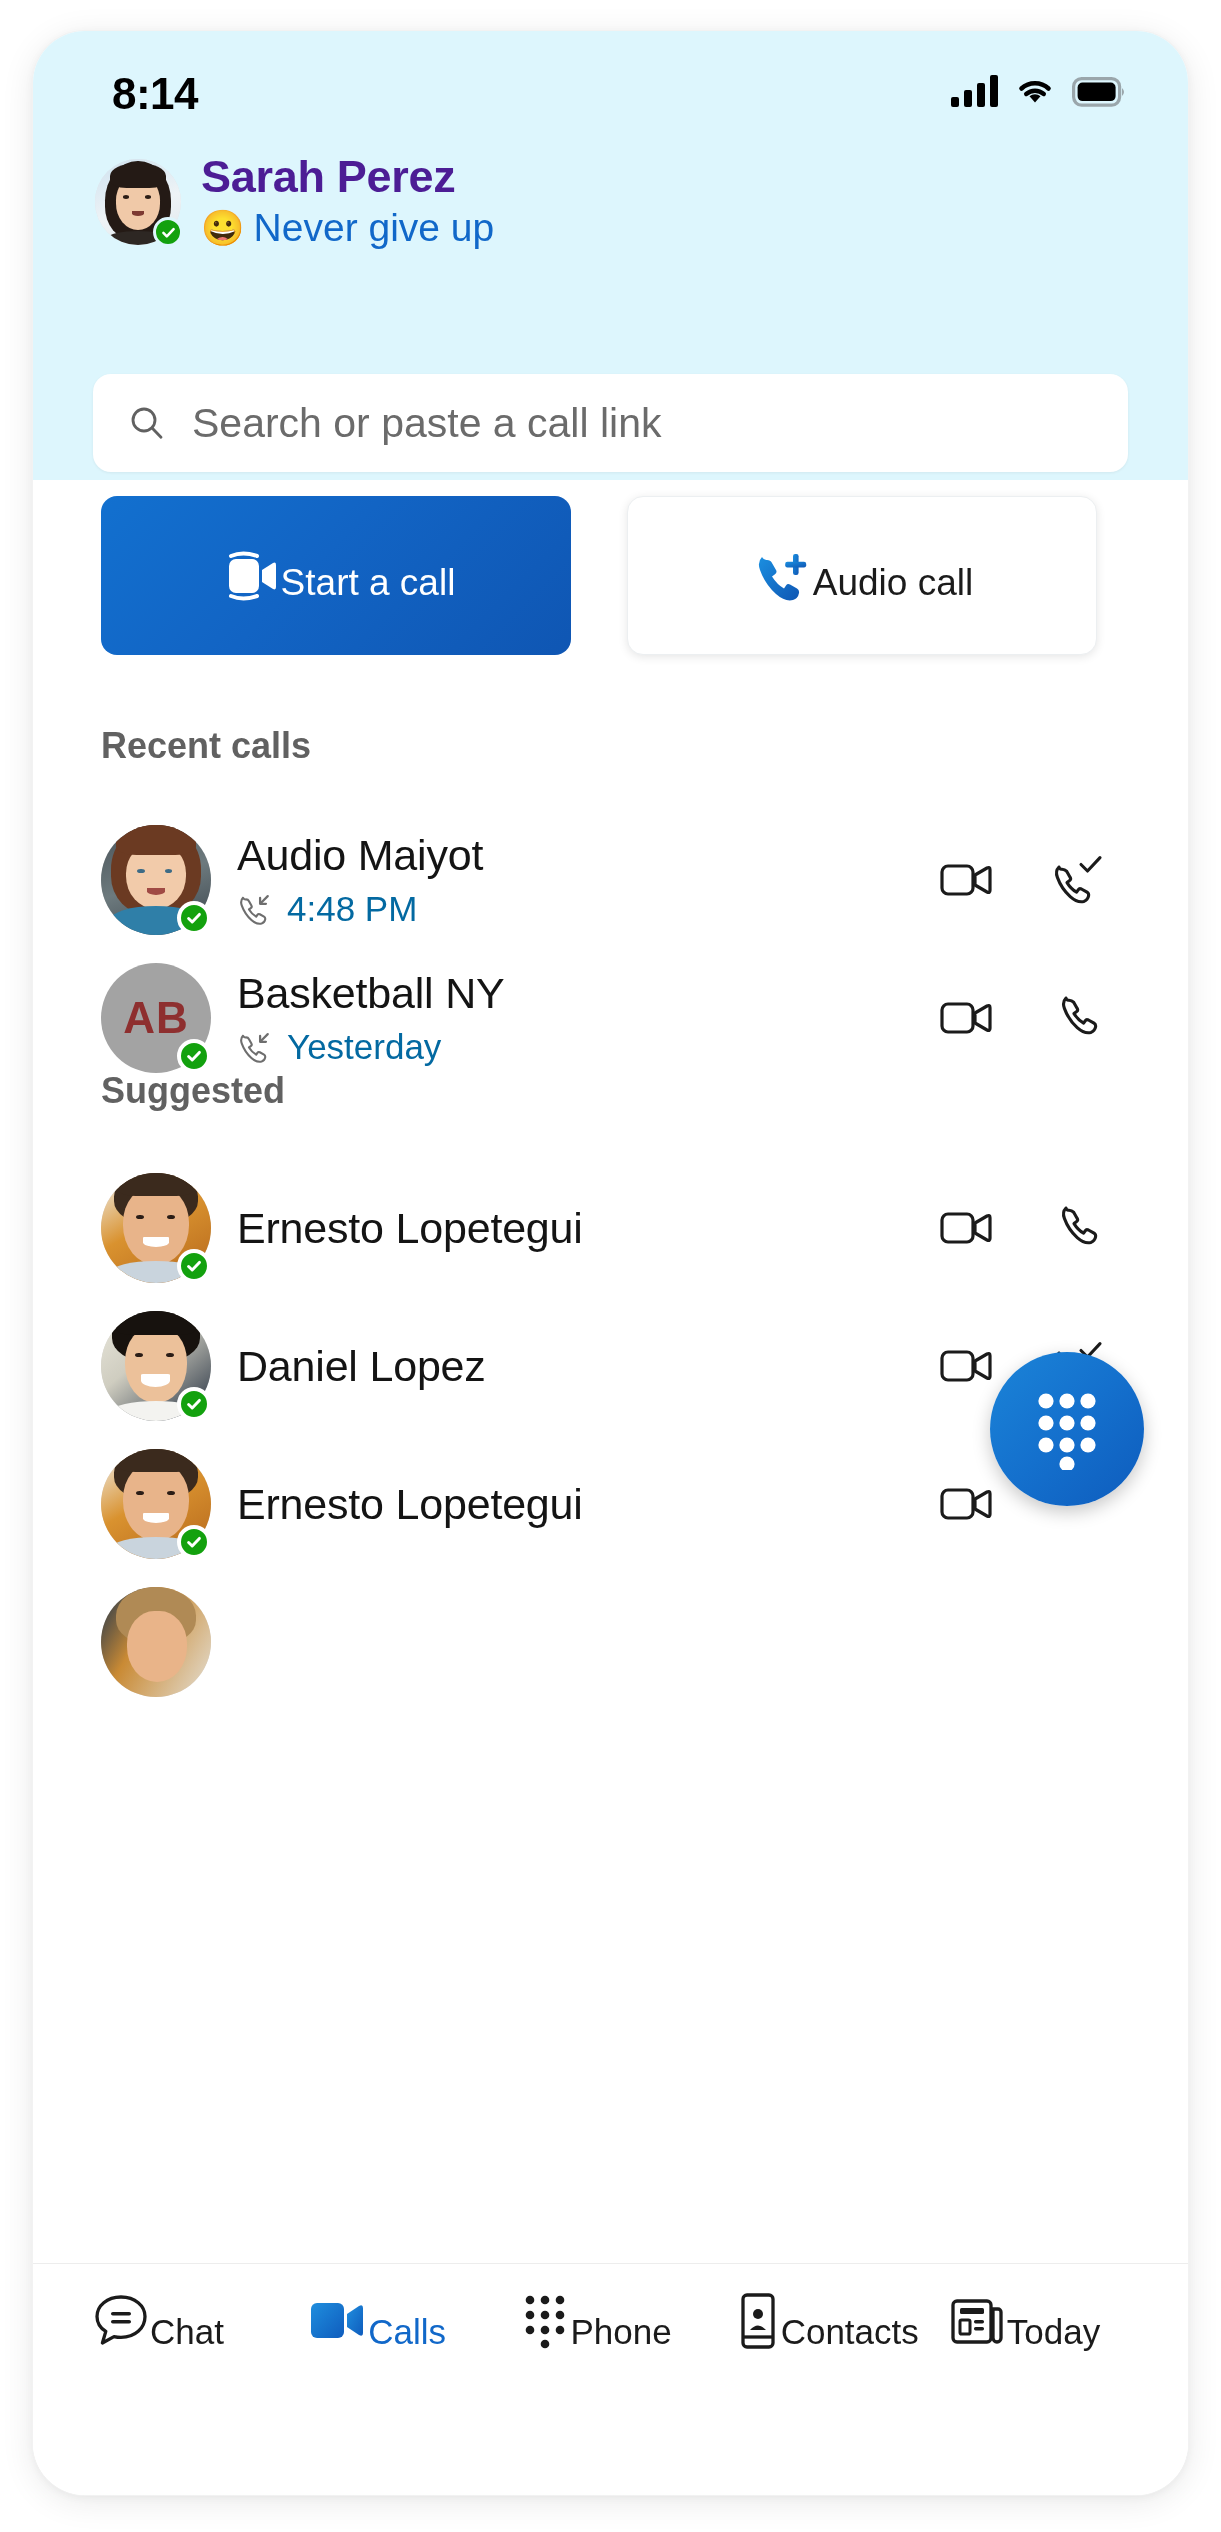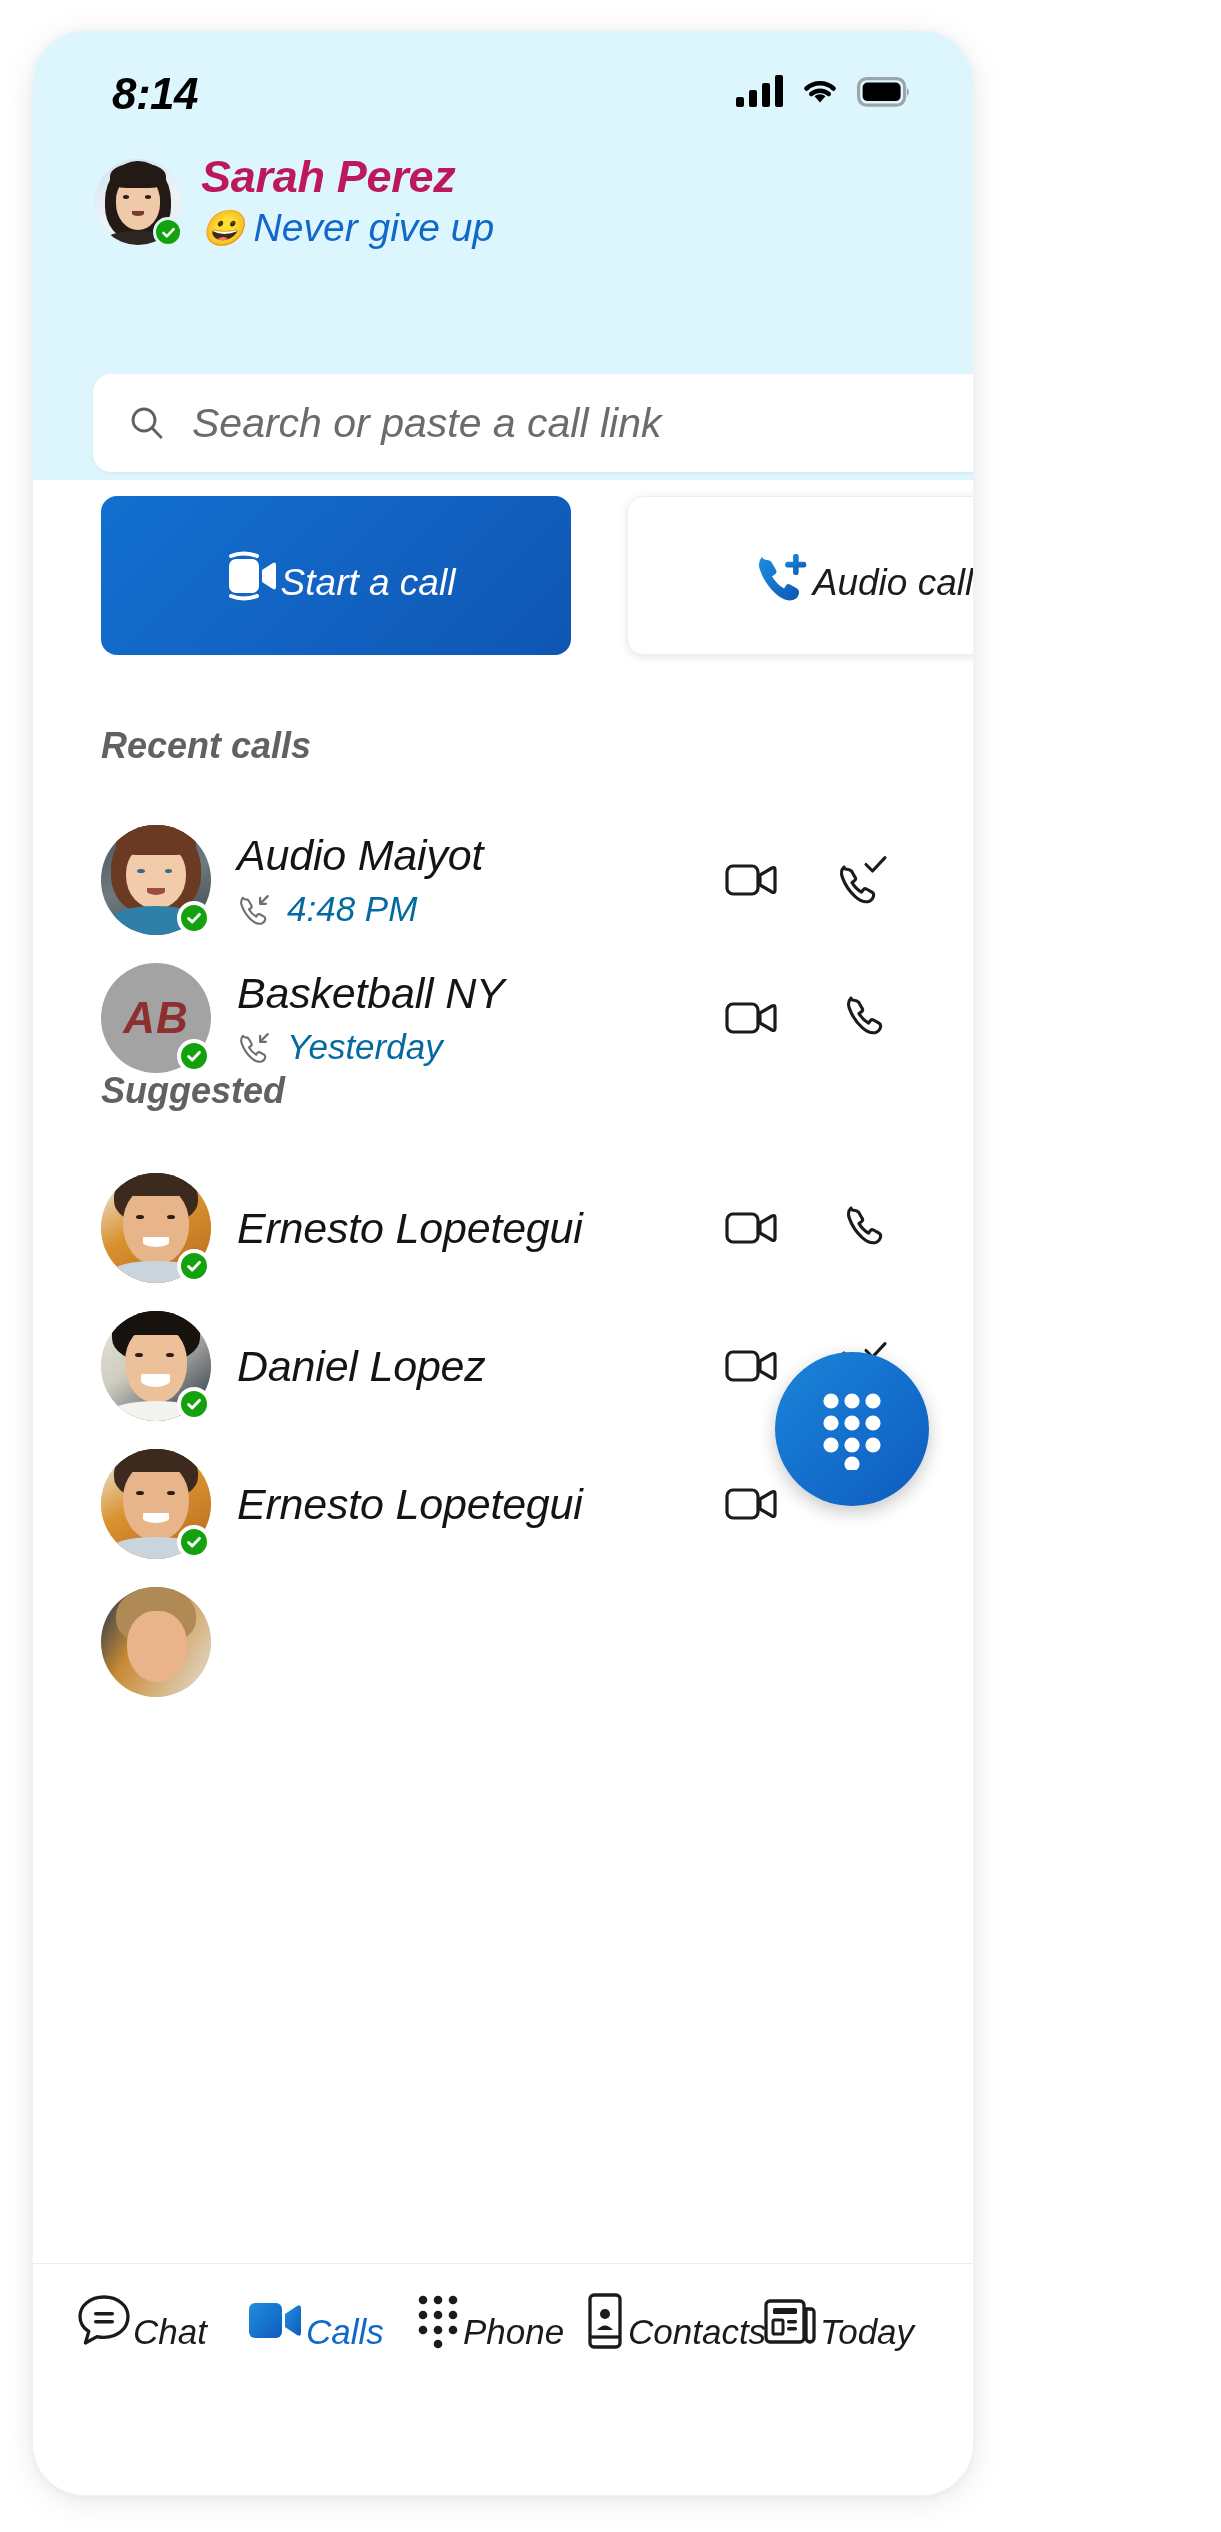--- a/index.html
+++ b/index.html
@@ -8,26 +8,25 @@
     background: #ffffff;
     font-family: "Liberation Sans", sans-serif;
     overflow: hidden;
   }
   #stage { position: relative; width: 1221px; height: 2532px; background:#ffffff; }
 
   
   .phone {
     position: absolute;
     left: 33px; top: 31px;
-    width: 940px; height: 2464px;
+    width: 1155px; height: 2464px;
     border-radius: 52px;
     background: #ffffff;
     box-shadow: 0 0 0 1px #f2f2f2, 0 6px 34px rgba(0,0,0,0.09), 0 2px 10px rgba(0,0,0,0.05);
     overflow: hidden;
-    font-style: italic;
   }
 
   
   .header {
     position: absolute; left:0; top:0; width:100%; height:449px;
     background:#ddf6fd;
   }
   .statusbar {
     position:absolute; left:0; top:0; width:100%; height:110px;
   }
@@ -53,21 +52,21 @@
     overflow:hidden; position:relative; background:#dfe3e6;
   }
   .presence {
     position:absolute; right:-2px; bottom:-2px;
     width:30px; height:30px; border-radius:50%;
     background:#13a10e; border:3px solid #ddf6fd;
     display:flex; align-items:center; justify-content:center;
   }
   .presence svg { width:17px; height:17px; }
   .profile-text { margin-left:20px; }
-  .pname { font-size:45px; font-weight:700; color:#be185d; line-height:1.08; letter-spacing:-0.3px; }
+  .pname { font-size:45px; font-weight:700; color:#4c1d95; line-height:1.08; letter-spacing:-0.3px; }
   .pmood { font-size:39px; color:#1168c9; line-height:1.2; margin-top:3px; display:flex; align-items:center; gap:9px;}
   .pmood .emo { font-size:35px; }
 
   .searchbar {
     position:absolute; left:60px; top:343px;
     width:1035px; height:98px;
     background:#ffffff; border-radius:18px;
     display:flex; align-items:center; padding-left:34px;
     box-shadow: 0 1px 3px rgba(0,0,0,0.06);
   }

